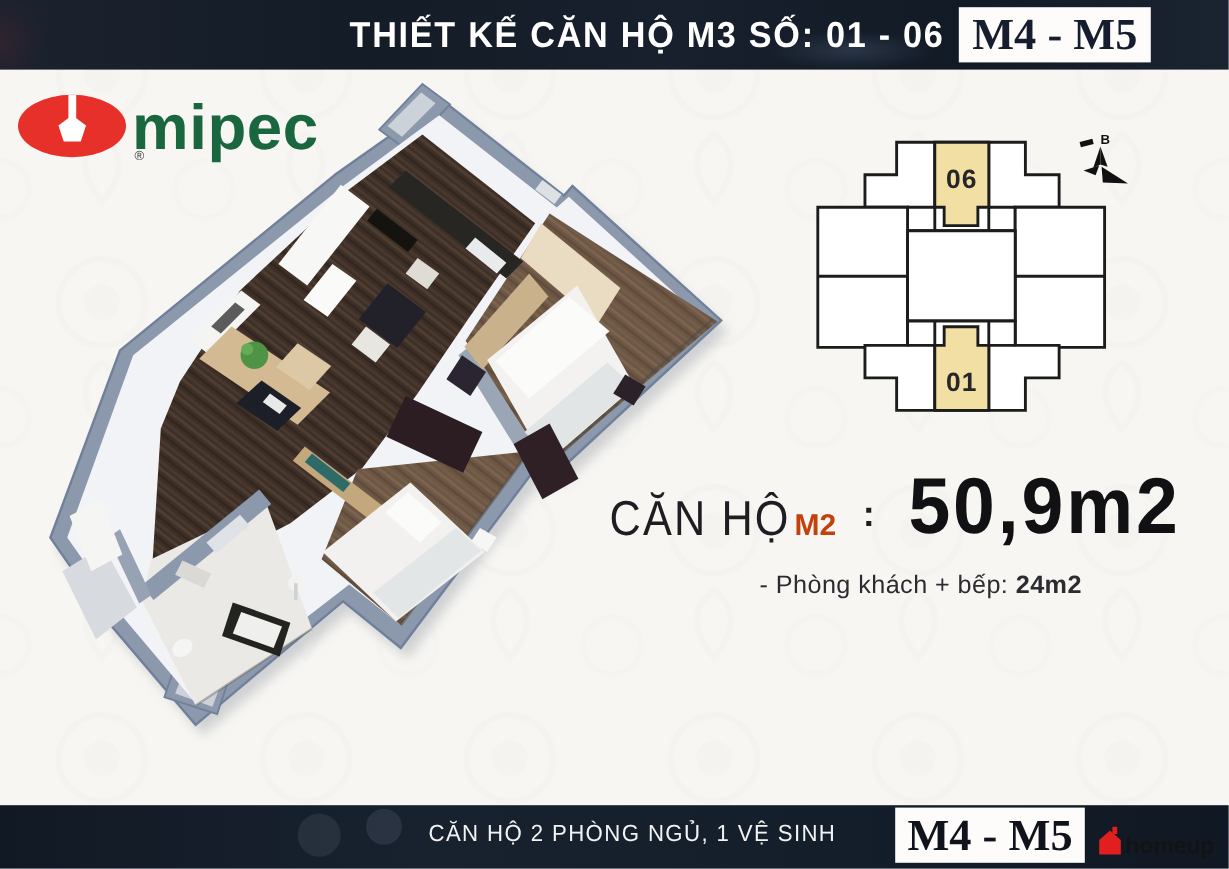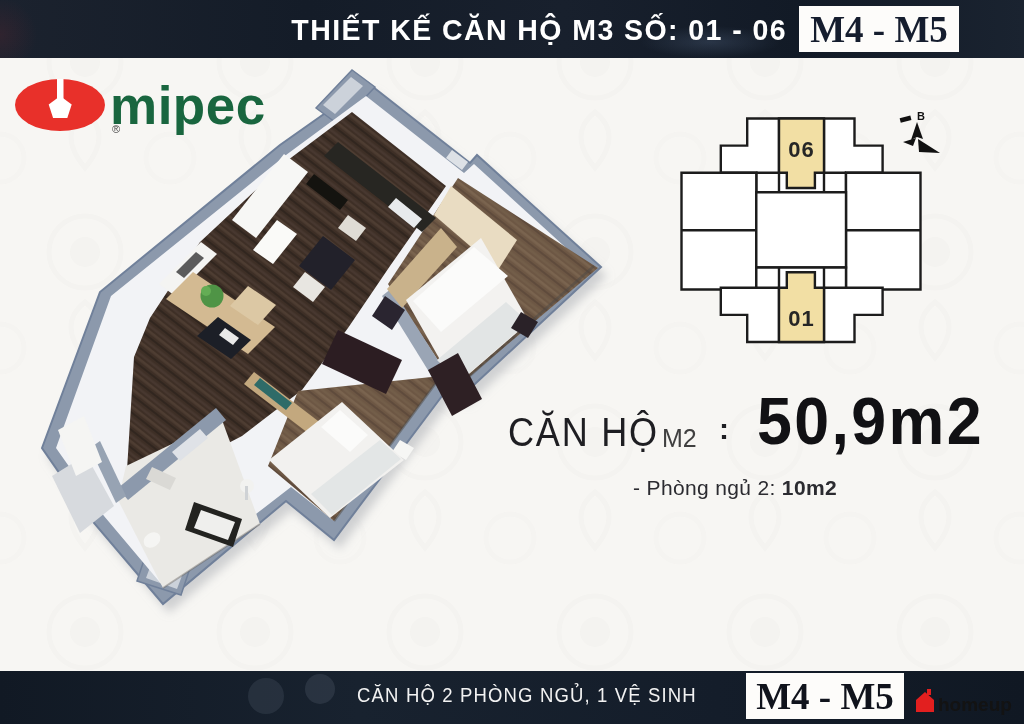--- a/index.html
+++ b/index.html
@@ -202,26 +202,26 @@
 <svg class="abs" style="left:890px;top:103px" width="60" height="60" viewBox="0 0 60 60">
   <rect x="10" y="14" width="11" height="4.5" fill="#111" transform="rotate(-14 15 16)"></rect>
   <text x="27" y="17" font-size="11" font-weight="bold" fill="#111">B</text>
   <path d="M27 19 L21 37 L27 34 Z" fill="#111"></path>
   <path d="M27 19 L33 36 L27 34 Z" fill="#111"></path>
   <path d="M13 39 L26 35 L23 43 Z" fill="#111"></path>
   <path d="M28 36 L50 50 L29 49 Z" fill="#111"></path>
 </svg>
 
 <div class="abs" style="left:508px;top:409px;color:#1e1e22;font-size:41px;letter-spacing:2px;transform:scaleX(.88);transform-origin:left;white-space:nowrap;">CĂN HỘ</div>
-<div class="abs" style="left:662px;top:424px;color:#404040;font-size:25px;font-weight:normal;">M2</div>
+<div class="abs" style="left:662px;top:424px;color:#c2410c;font-size:25px;font-weight:bold;">M2</div>
 <div class="abs" style="left:719px;top:412px;color:#1e1e22;font-size:30px;font-weight:bold;">:</div>
 <div class="abs" style="left:757px;top:383px;color:#111114;font-size:66px;font-weight:bold;letter-spacing:2.5px;transform:scaleX(.95);transform-origin:left;white-space:nowrap;">50,9m2</div>
 
 <div class="abs" style="left:633px;top:476px;color:#2b2b30;font-size:21px;letter-spacing:.35px;line-height:23.4px;">
-  <div>- Phòng ngủ 2: <b>10m2</b></div>
+  <div>- Phòng khách + bếp: <b>24m2</b></div>
 </div>
 
 <div class="abs" style="left:0;top:671px;width:1024px;height:53px;background:linear-gradient(90deg,#111924 0%,#18222f 35%,#141d2a 70%,#101823 100%);"></div>
 <div class="abs" style="left:248px;top:678px;width:36px;height:36px;border-radius:50%;background:rgba(70,80,95,.35);"></div>
 <div class="abs" style="left:305px;top:674px;width:30px;height:30px;border-radius:50%;background:rgba(90,100,115,.28);"></div>
 
 <div class="abs" style="left:15px;top:684px;width:1024px;text-align:center;color:#f2f2f2;font-size:19.5px;letter-spacing:1.2px;transform:scaleX(.95);transform-origin:center;white-space:nowrap;">CĂN HỘ 2 PHÒNG NGỦ, 1 VỆ SINH</div>
 
 <div class="abs" style="left:746px;top:673px;width:158px;height:46px;background:#fdfcfa;"></div>
 <div class="abs" style="left:746px;top:675px;width:158px;text-align:center;font-family:'Liberation Serif',serif;font-weight:bold;font-size:37px;color:#10131c;">M4 - M5</div>

